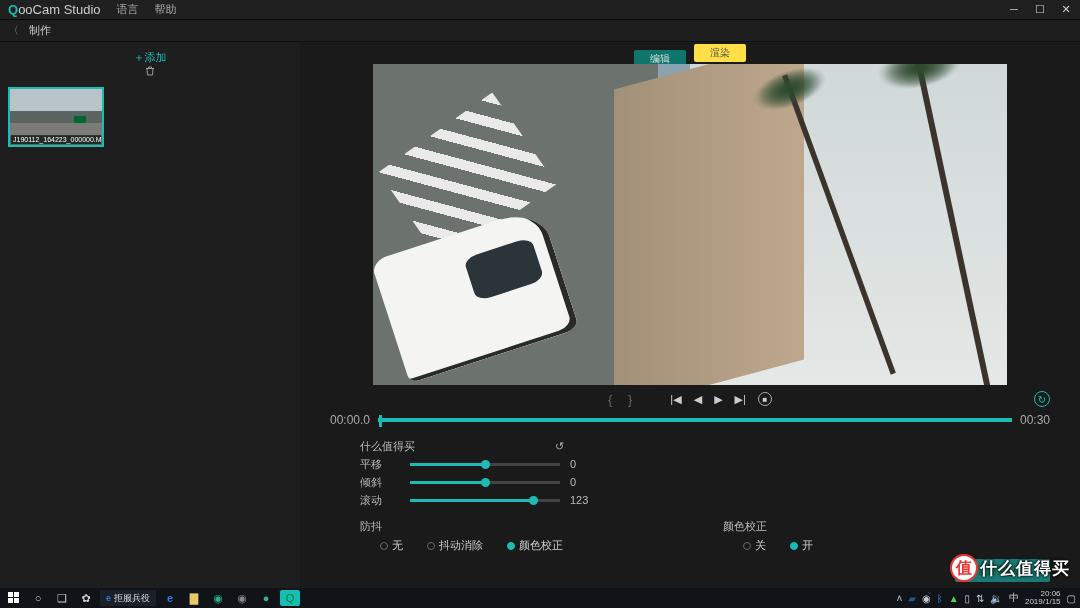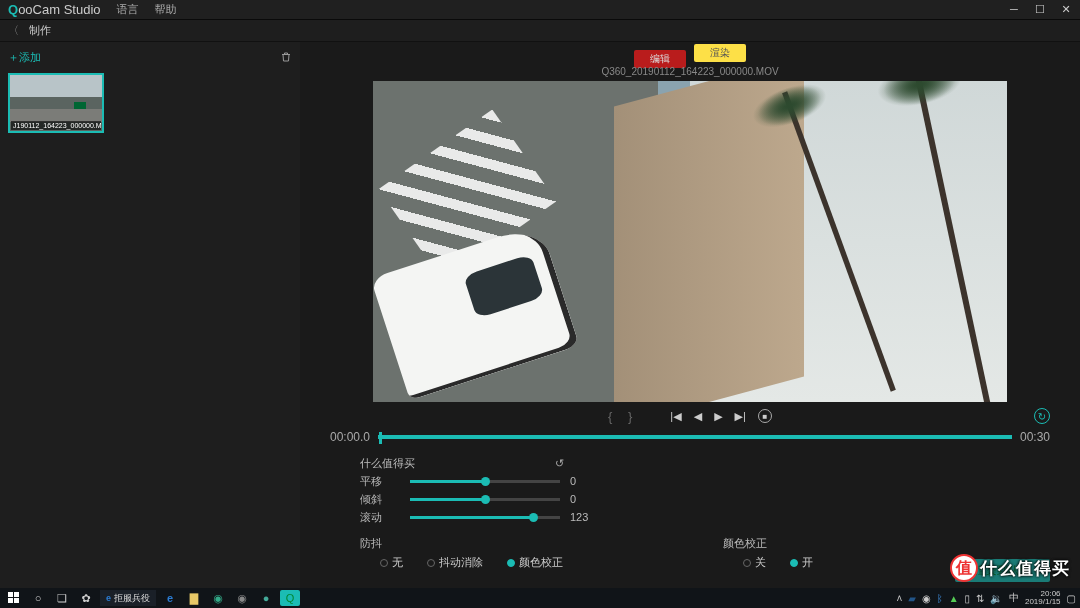--- a/index.html
+++ b/index.html
@@ -14,32 +14,32 @@
 .title-right { display:flex; gap:14px; }
 .win-ctrl { width:12px; text-align:center; cursor:pointer; color:#ccc; }
 
 
 .sub-header { height:22px; background:#1e1e1e; display:flex; align-items:center; padding:0 8px; border-bottom:1px solid #111; }
 .back-arrow { color:#888; cursor:pointer; margin-right:10px; }
 
 
 .main { display:flex; height:546px; }
 .left-panel { width:300px; background:#1e1e1e; padding:8px; }
-.left-top { display:flex; justify-content:space-between; align-items:center; margin-bottom:8px; }
+.left-top { display:flex; justify-content:space-between; align-items:center; margin-bottom:8px;flex-direction:column; }
 .add-btn { color:#1bbcb4; cursor:pointer; font-size:11px; }
 .trash { color:#888; cursor:pointer; }
 .thumb { width:96px; height:60px; border:2px solid #1bbcb4; background:linear-gradient(180deg,#b8c4c8 0%, #b8c4c8 40%,#5a6460 40%,#5a6460 100%); position:relative; }
 .thumb-road { position:absolute; left:0; top:60%; width:100%; height:24%; background:#7b7c78; }
 .thumb::before { content:""; position:absolute; left:70%; top:48%; width:12px;height:12px; background:#063; }
 .thumb-overlay { position:absolute; bottom:1px; left:1px; right:1px; background:rgba(0,0,0,0.6); color:#fff; font-size:7px; padding:1px 2px; white-space:nowrap; overflow:hidden; }
 
 .right-panel { flex:1; background:#1a1a1a; display:flex; flex-direction:column; }
 .tab-row { height:22px; display:flex; justify-content:center; align-items:center; gap:8px; }
 .tab { padding:2px 16px; background:#fde047; color:#555; border-radius:2px; font-size:10px; cursor:pointer; }
-.tab.active { background:#b91c1c; color:#ddd;margin-top:12px; }
+.tab.active { background:#0f766e; color:#ddd;margin-top:12px; }
 .filename-row { text-align:center; color:#888; font-size:10px; padding:2px 0 4px; }
 
 
 .video-stage { display:flex; justify-content:center; position:relative; }
 .video { width:634px; height:321px; background:#8aa3af; position:relative; overflow:hidden; }
 .sky { position:absolute; right:0; top:0; width:50%; height:100%; background:linear-gradient(180deg,#d0d8d8,#e4e8e6); }
 .building { position:absolute; left:38%; top:0; width:30%; height:100%; background:linear-gradient(90deg,#a39078,#bda88d); transform:skewY(-15deg); }
 .road { position:absolute; left:0; top:0; width:45%; height:100%; background:#6c726e; }
 .crosswalk { position:absolute; left:4%; top:18%; width:22%; height:35%; background:repeating-linear-gradient(50deg,#fff 0 10px,transparent 10px 24px); transform:rotate(-35deg); opacity:.85;}
 .car { position:absolute; left:2%; bottom:8%; width:28%; height:40%; background:#f4f5f3; border-radius:10% 25% 8% 6%; transform:rotate(-18deg); box-shadow:inset -6px -4px 0 #2a2a2a; }
@@ -129,21 +129,20 @@
       <div class="thumb-road"></div>
       <div class="thumb-overlay">J190112_164223_000000.MOV</div>
     </div>
   </div>
 
   <div class="right-panel">
     <div class="tab-row">
       <span class="tab active">编辑</span>
       <span class="tab">渲染</span>
     </div>
-    <div class="filename-row">Q360_20190112_164223_000000.MOV</div>
 
     <div class="video-stage">
       <div class="video">
         <div class="sky"></div>
         <div class="road"></div>
         <div class="crosswalk"></div>
         <div class="building"></div>
         <div class="car">
             <div class="car-window"></div>
           </div>

